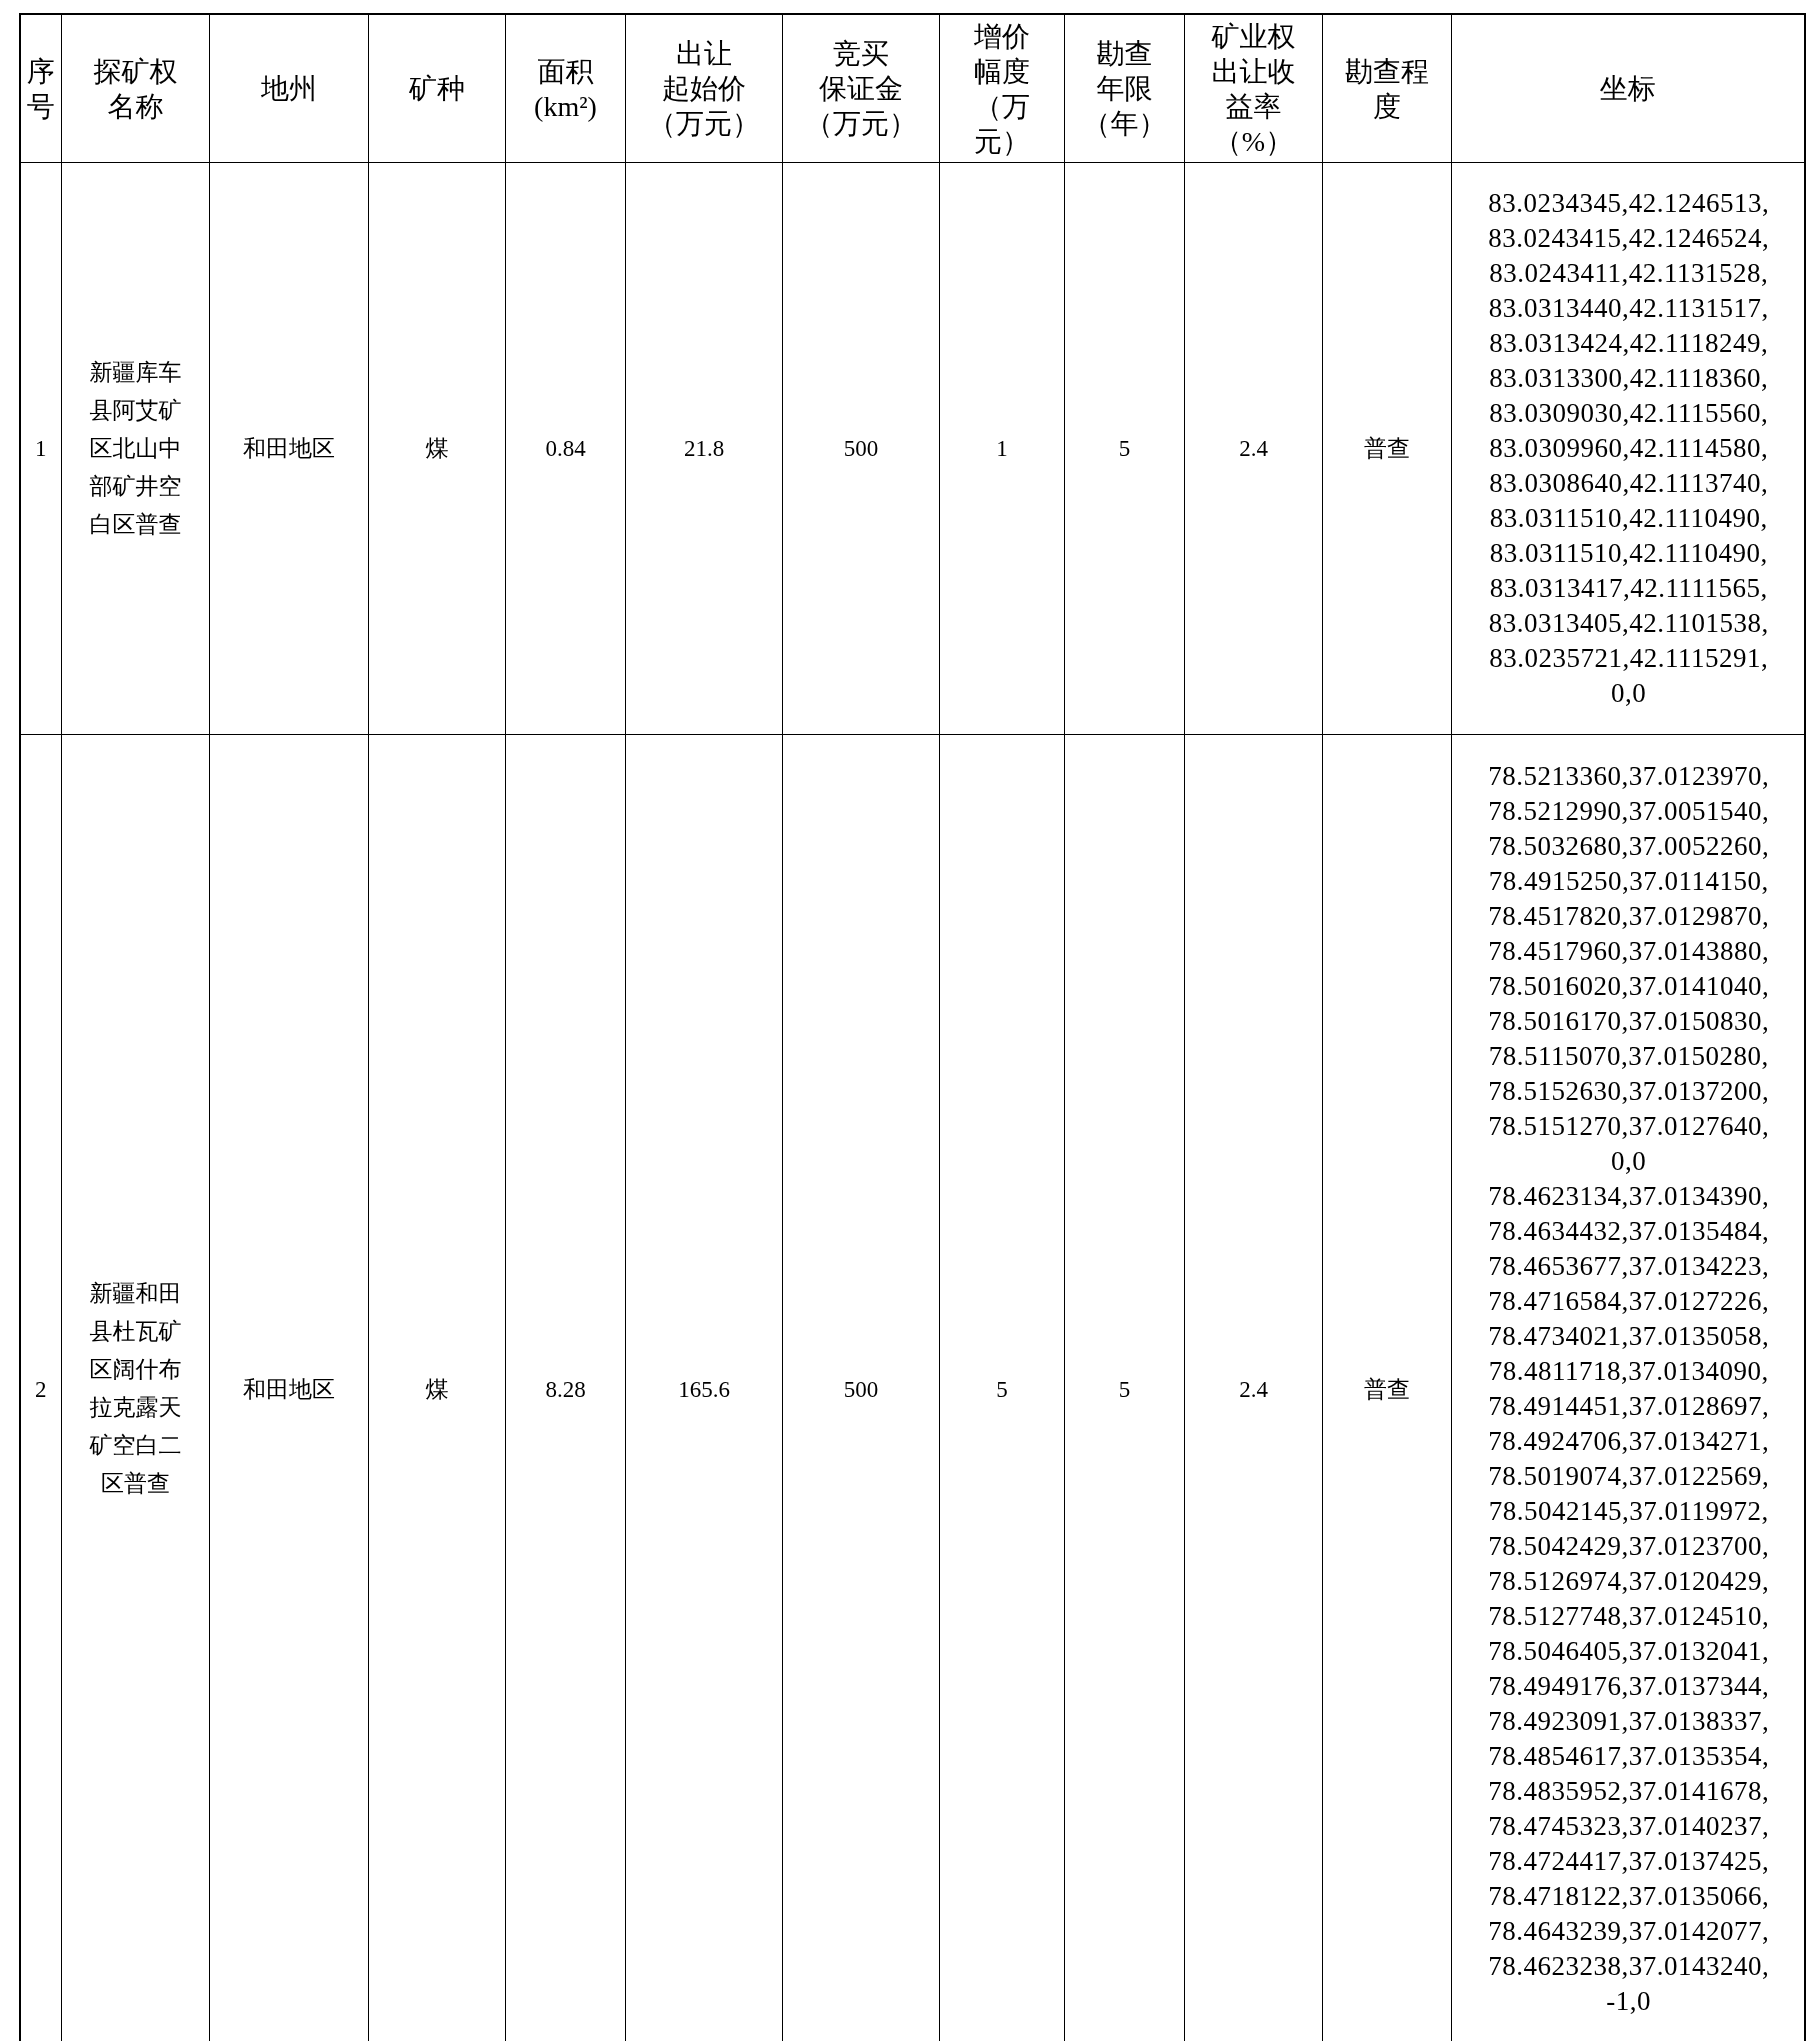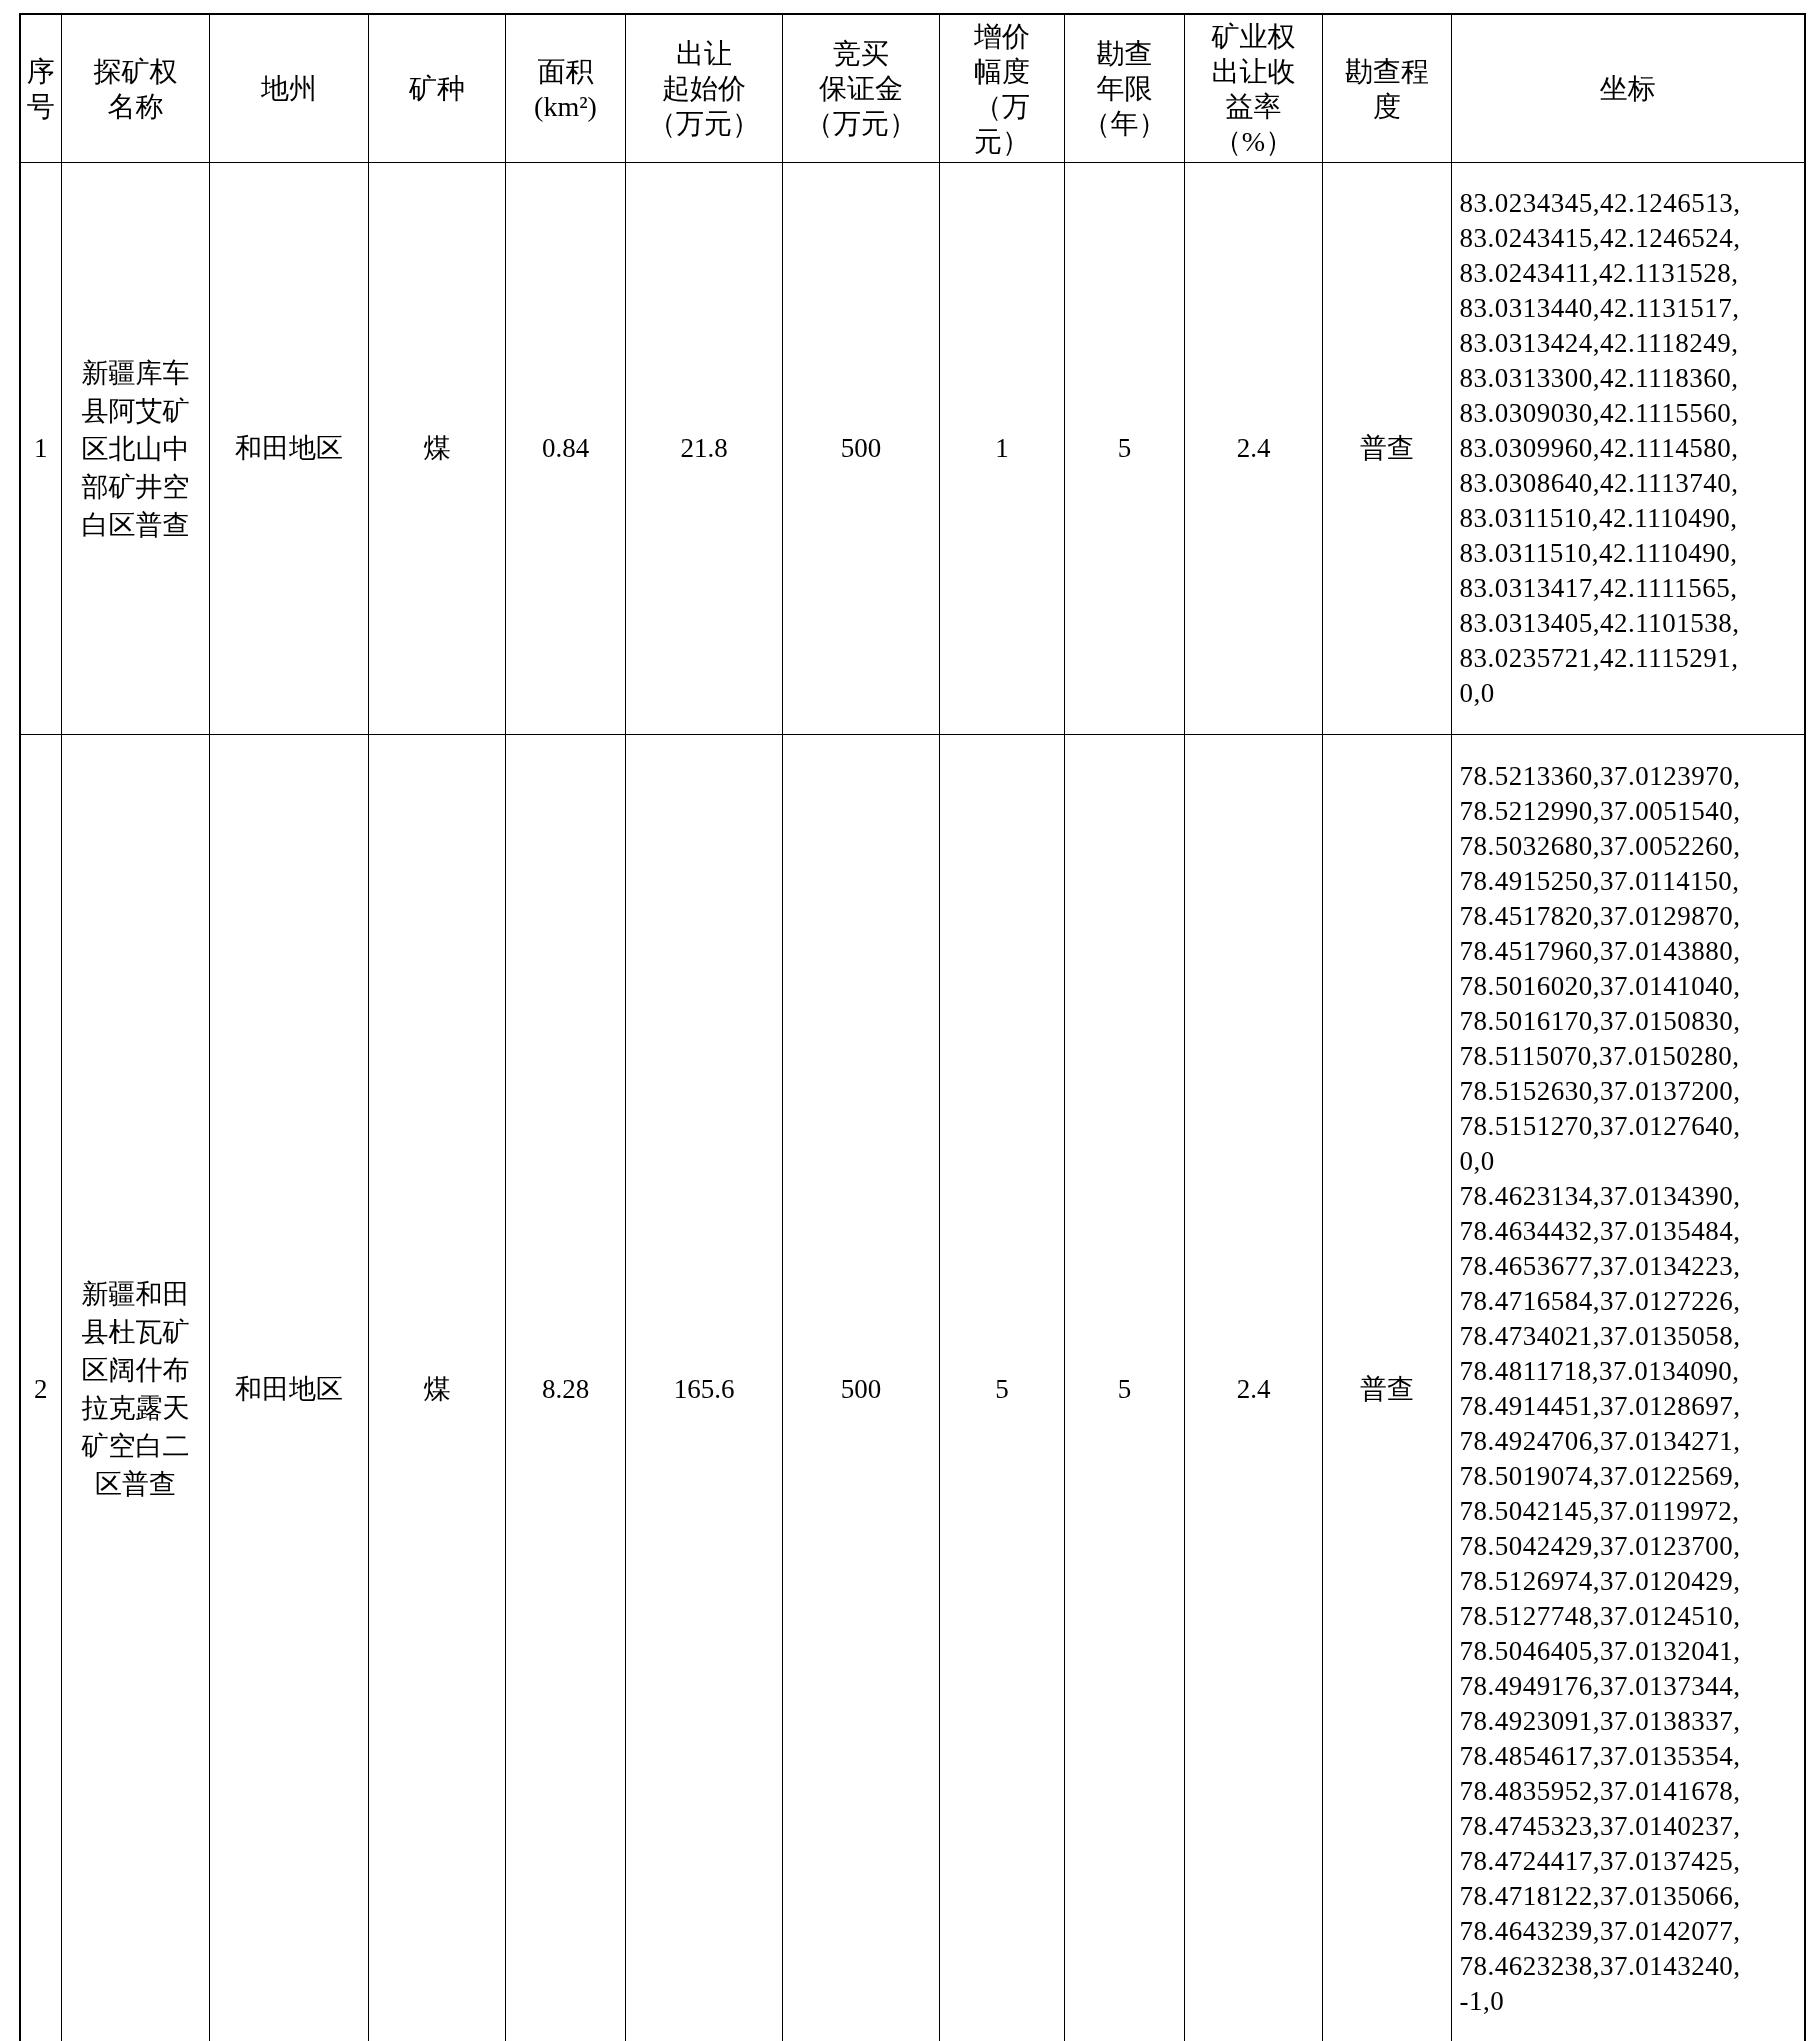--- a/index.html
+++ b/index.html
@@ -35,32 +35,32 @@
     font-size: 28px;
     font-weight: normal;
     text-align: center;
     vertical-align: middle;
     line-height: 35px;
     padding: 3.7px 3.7px;
     white-space: pre-line;
   }
   thead tr th { border-bottom-width: 2.8px; }
   td {
-    font-size: 27px;
+    font-size: 23px;
     text-align: center;
     vertical-align: middle;
     padding: 0 9.2px;
     line-height: 37px;
   }
   td.c-name {
     padding: 0 16.6px;
     line-height: 38px;
   }
   td.c-coords {
-    text-align: left;
+    text-align: center;
     white-space: pre-line;
     font-size: 27px;
     line-height: 35px;
     padding: 0 5.5px 0 7.4px;
     letter-spacing: 0.5px;
   }
 </style>
 </head>
 <body>
 

